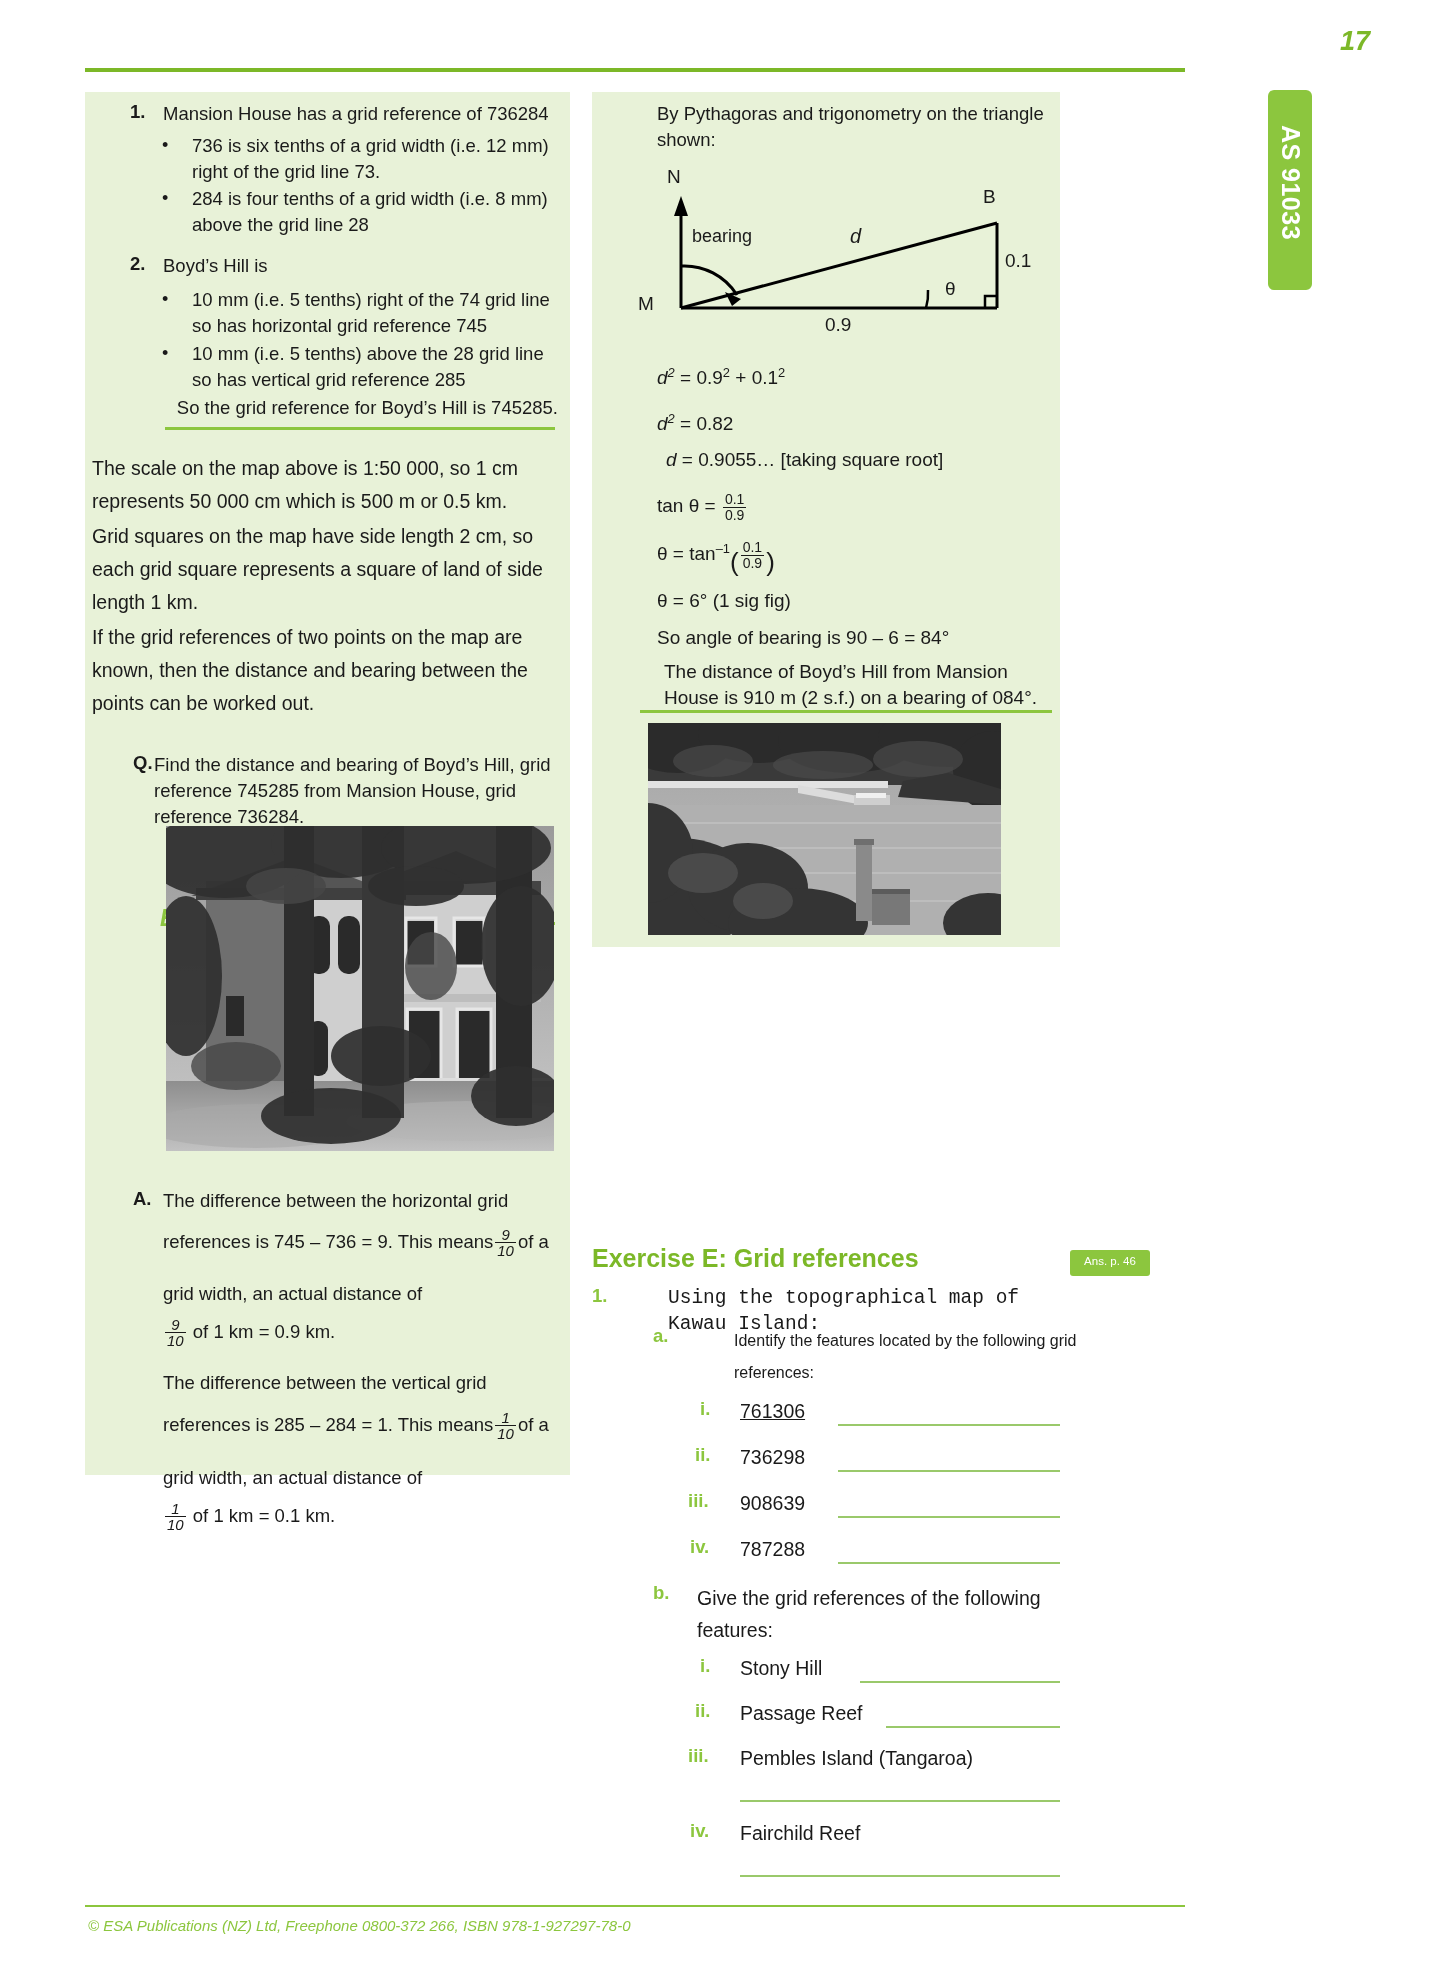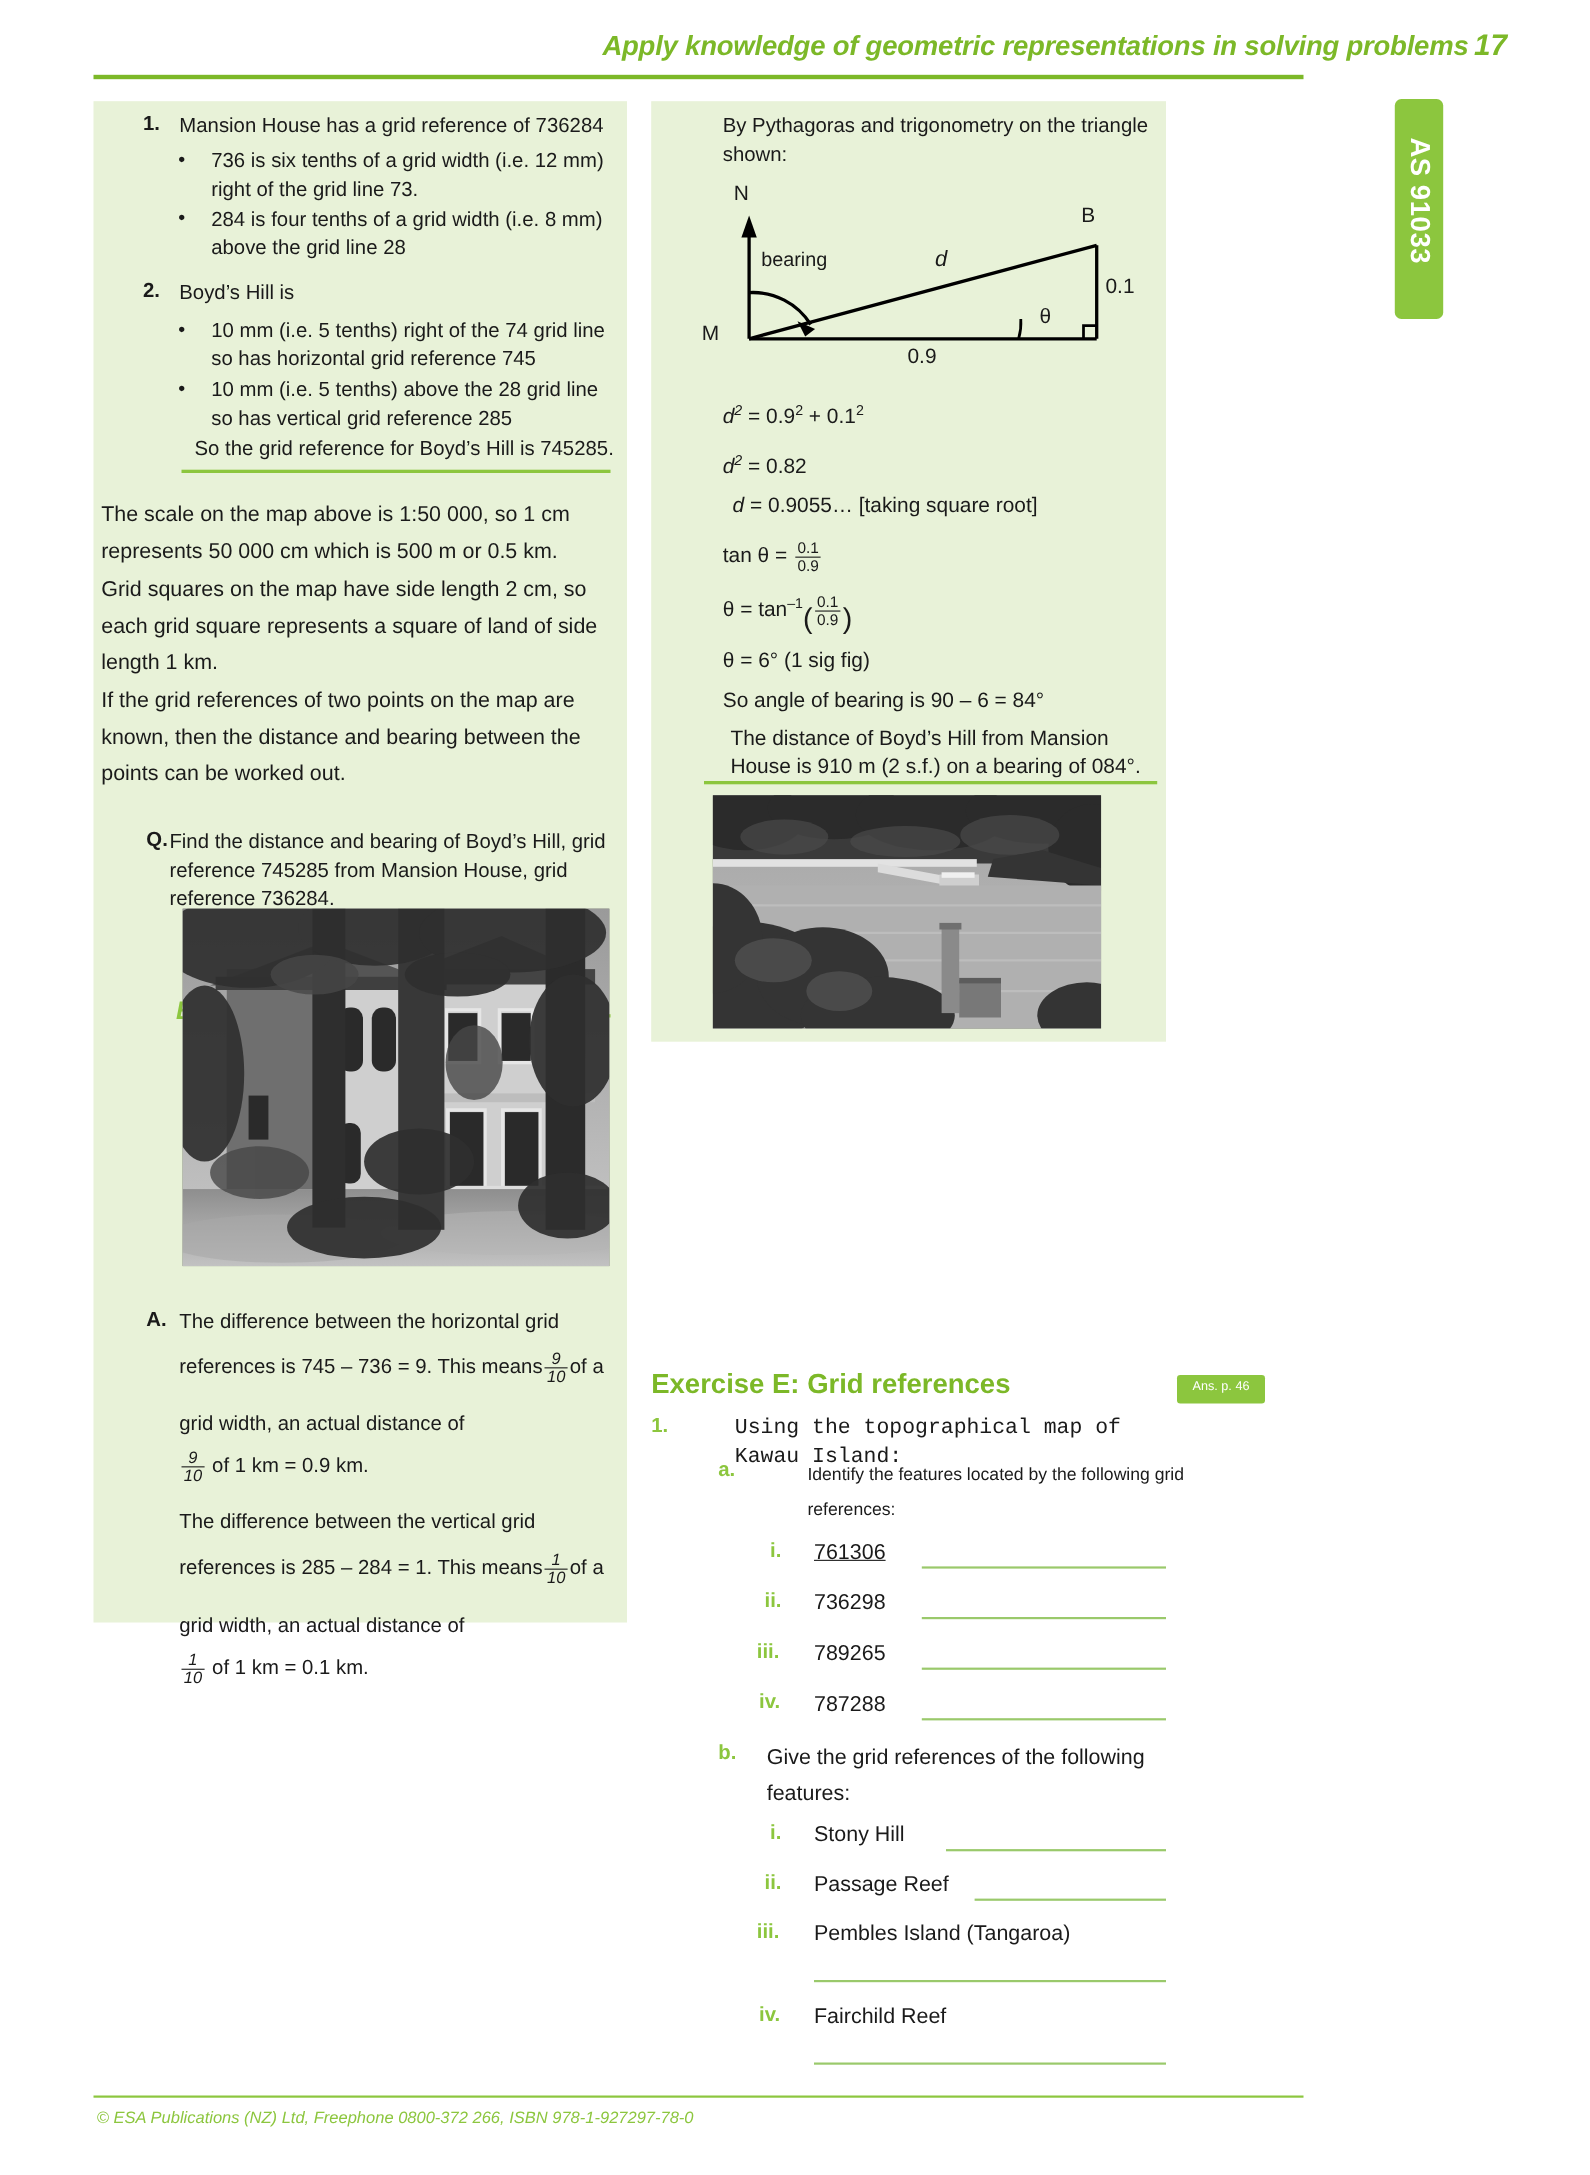--- a/index.html
+++ b/index.html
@@ -84,21 +84,20 @@
     position:absolute;left:88px;top:1917px;
     font-style:italic;font-size:15px;color:#8cc63e;
   }
   #footer-rule{position:absolute;left:85px;top:1905px;width:1100px;height:2px;background:#8cc63e;}
   svg{display:block;}
 </style>
 </head>
 <body>
 
 <div id="header">
-  <div id="header-title">Apply knowledge of geometric representations in solving problems</div>
   <div id="header-pageno">17</div>
   <div id="header-rule"></div>
 </div>
 
 <div id="side-tab">
   <div id="side-tab-label">AS 91033</div>
 </div>
 
 <div id="left-panel" class="panel"></div>
 
@@ -352,21 +351,21 @@
 
 <div class="numg" style="left:700px;top:1398px;">i.</div>
 <div class="t" style="left:740px;top:1398px;font-size:19.5px;text-decoration:underline;">761306</div>
 <div class="blank" style="left:838px;top:1424px;width:222px;"></div>
 
 <div class="numg" style="left:695px;top:1444px;">ii.</div>
 <div class="t" style="left:740px;top:1444px;font-size:19.5px;">736298</div>
 <div class="blank" style="left:838px;top:1470px;width:222px;"></div>
 
 <div class="numg" style="left:688px;top:1490px;">iii.</div>
-<div class="t" style="left:740px;top:1490px;font-size:19.5px;">789265</div>
+<div class="t" style="left:740px;top:1490px;font-size:19.5px;">908639</div>
 <div class="blank" style="left:838px;top:1516px;width:222px;"></div>
 
 <div class="numg" style="left:690px;top:1536px;">iv.</div>
 <div class="t" style="left:740px;top:1536px;font-size:19.5px;">787288</div>
 <div class="blank" style="left:838px;top:1562px;width:222px;"></div>
 
 <div class="numg" style="left:653px;top:1582px;">b.</div>
 <div class="t" style="left:697px;top:1582px;width:370px;font-size:19.5px;line-height:32px;">Give the grid references of the following features:</div>
 
 <div class="numg" style="left:700px;top:1655px;">i.</div>

